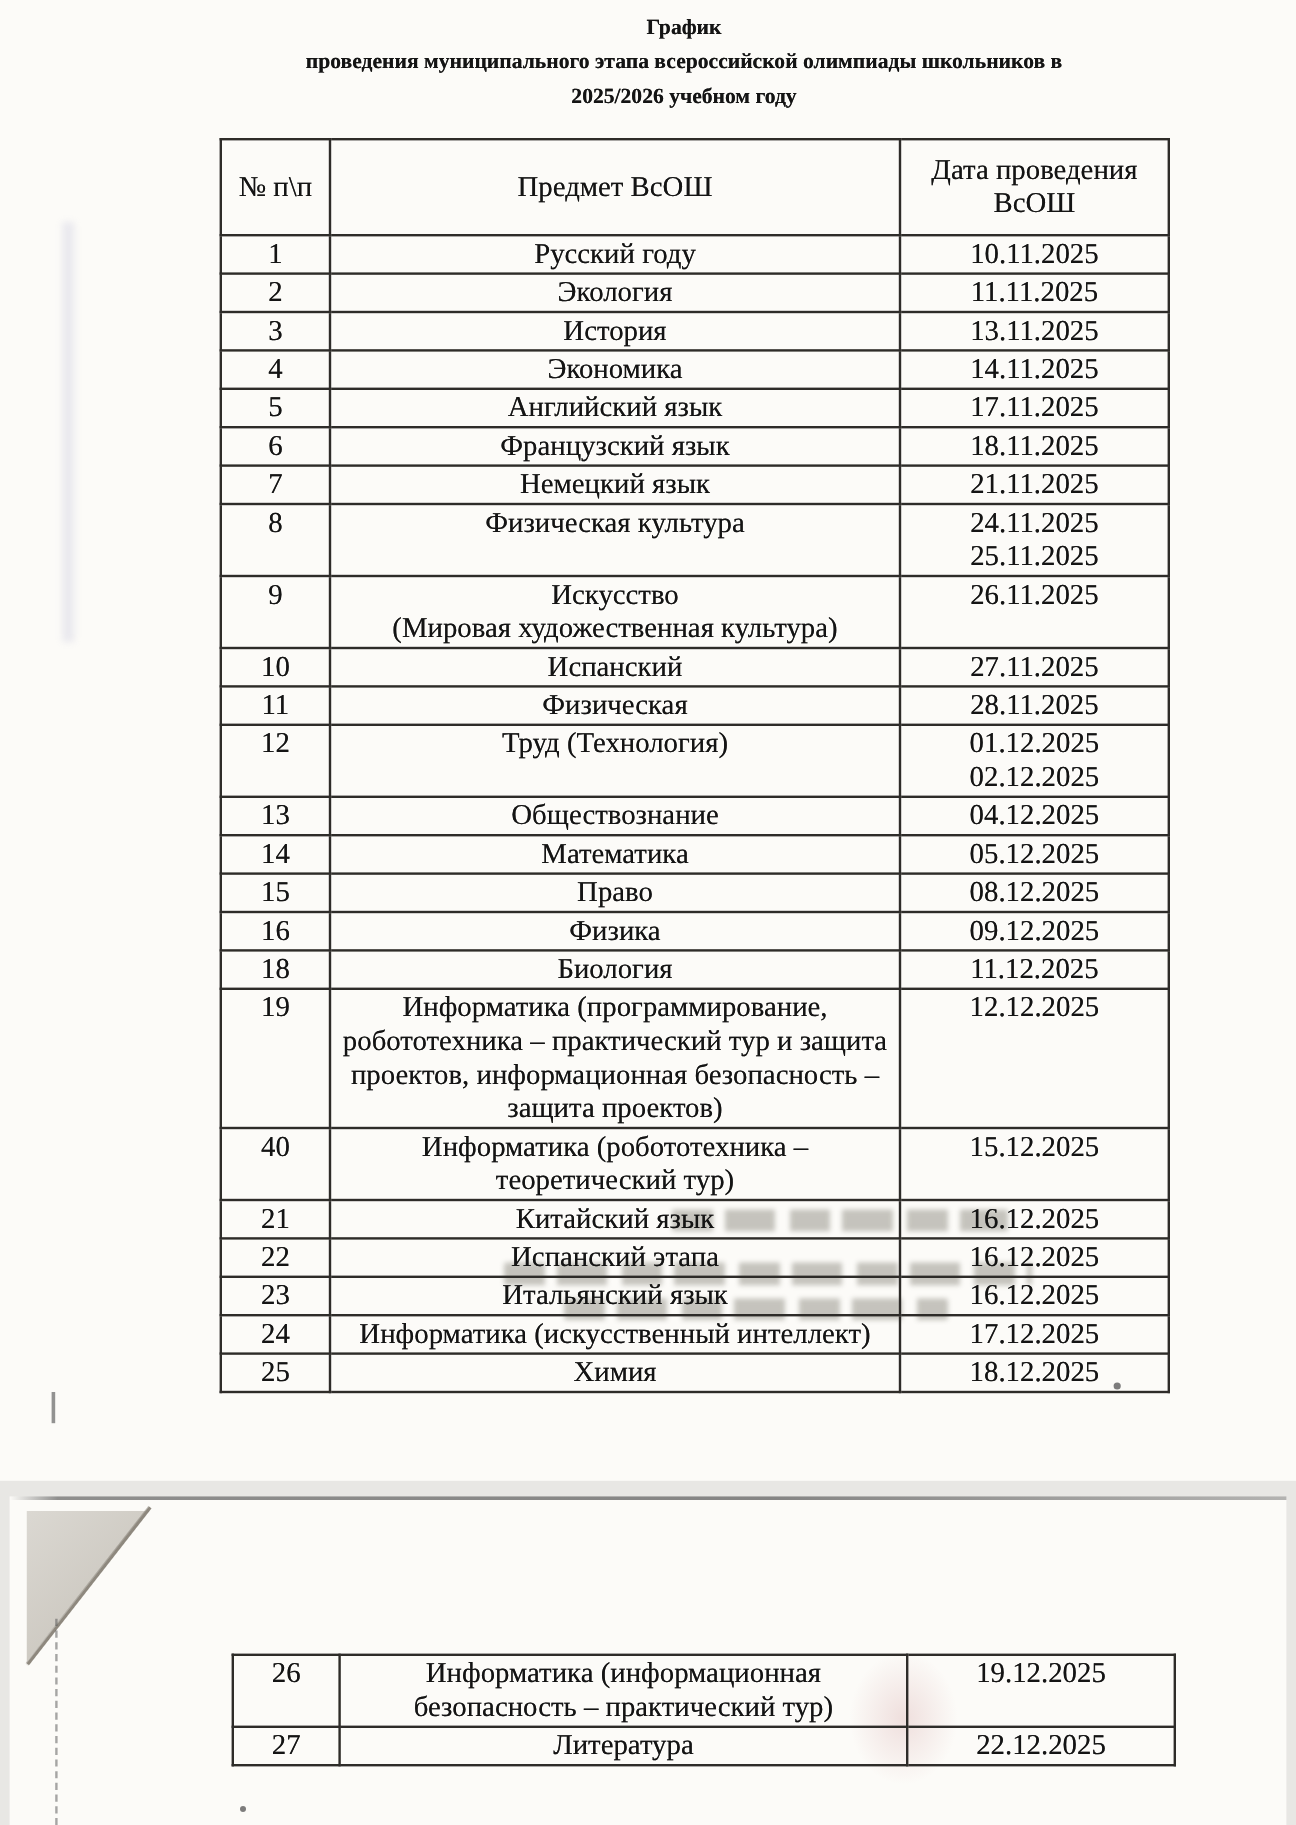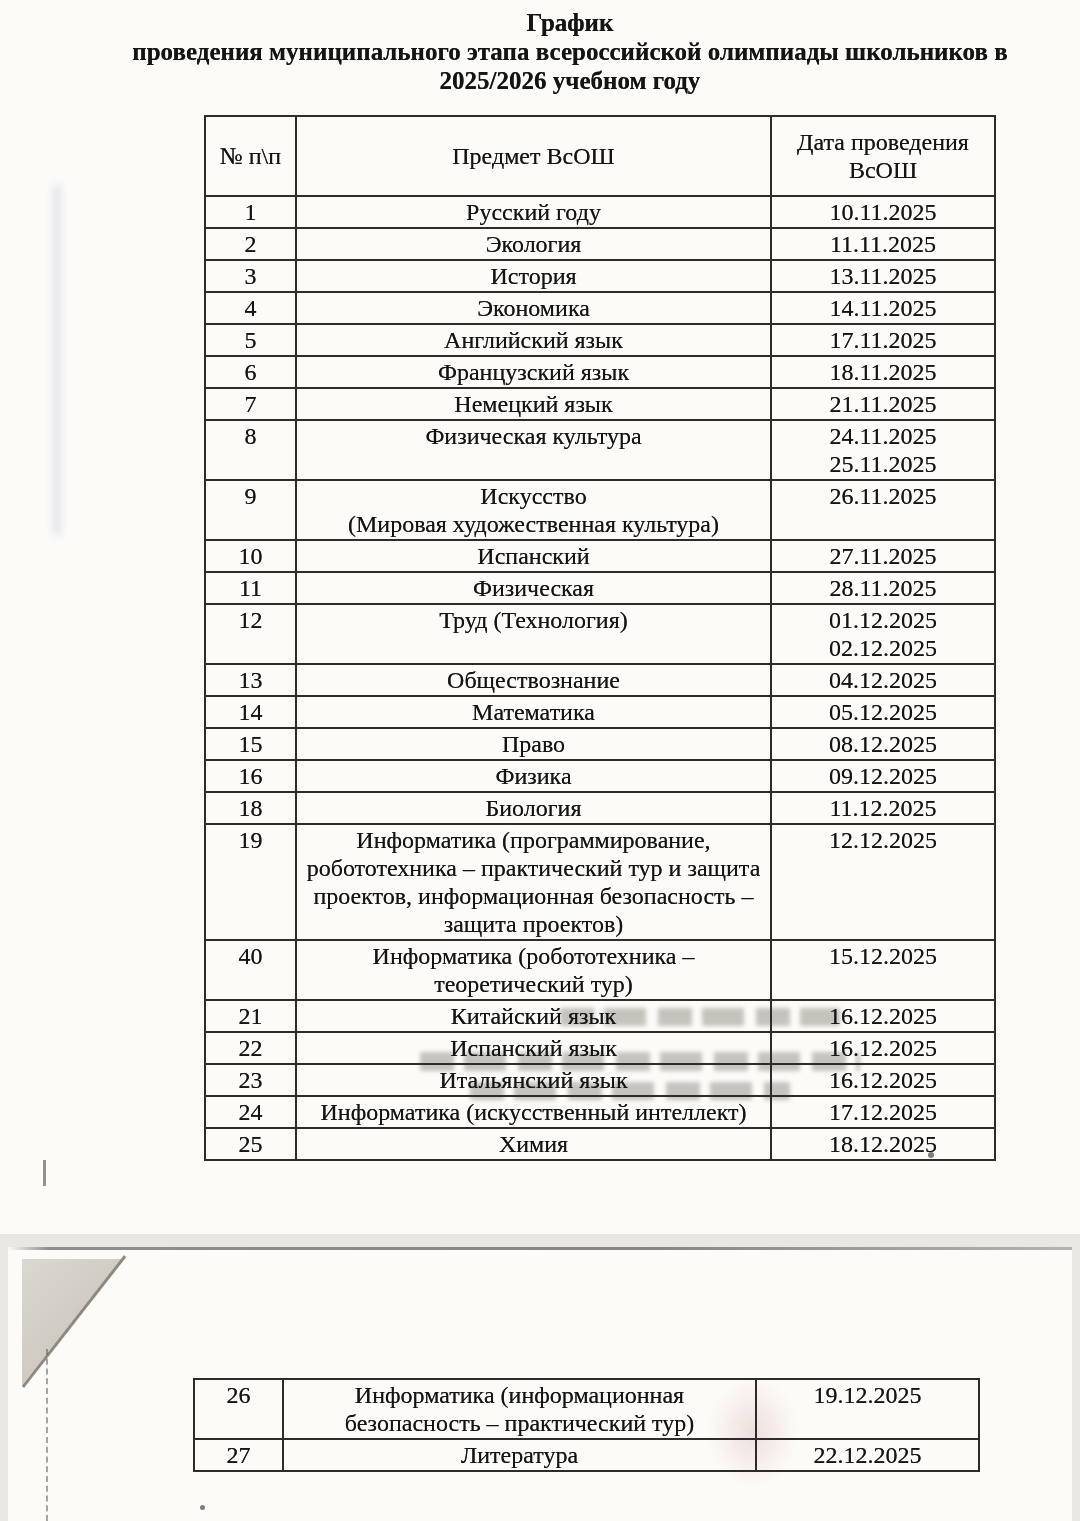--- a/index.html
+++ b/index.html
@@ -9,30 +9,30 @@
     font-family:"Liberation Serif","DejaVu Serif",serif;
     color:#141414;
   }
   .page { position:absolute; background:#fcfbf8; }
   #page1 { left:0; top:0; width:1080px; height:1234px; }
   #page2 { left:8px; top:1247px; width:1064px; height:274px; }
 
   
   #doc-title {
     position:absolute; left:75px; top:8px; width:990px; z-index:3;
-    text-align:center; font-weight:700; font-size:25px; line-height:29px;
+    text-align:center; font-weight:700; font-size:18px; line-height:29px;
     text-shadow:0 0 .5px rgba(0,0,0,.75);
   }
 
   
   table.sched {
     position:absolute; z-index:3; border-collapse:collapse; table-layout:fixed;
     background:transparent;
   }
-  #table1 { left:204px; top:115px; width:790px;padding-left:34px; }
+  #table1 { left:183px; top:115px; width:790px;padding-left:34px; }
   #table2 { left:185px; top:131px; width:785px;border-radius:20px; }
   table.sched th, table.sched td {
     border:2px solid #2e2c29;
     font-size:24px; line-height:28px; font-weight:400;
     text-align:center; vertical-align:top;
     padding:1px 4px; white-space:pre-line; overflow:hidden;
     text-shadow:0 0 .5px rgba(0,0,0,.7);
   }
   table.sched thead th { height:76px; vertical-align:middle; }
 
@@ -243,21 +243,21 @@
 теоретический тур)</td>
     <td>15.12.2025</td>
   </tr>
           <tr>
     <td>21</td>
     <td>Китайский язык</td>
     <td>16.12.2025</td>
   </tr>
           <tr>
     <td>22</td>
-    <td>Испанский язык</td>
+    <td>Испанский этапа</td>
     <td>16.12.2025</td>
   </tr>
           <tr>
     <td>23</td>
     <td>Итальянский язык</td>
     <td>16.12.2025</td>
   </tr>
           <tr>
     <td>24</td>
     <td>Информатика (искусственный интеллект)</td>

